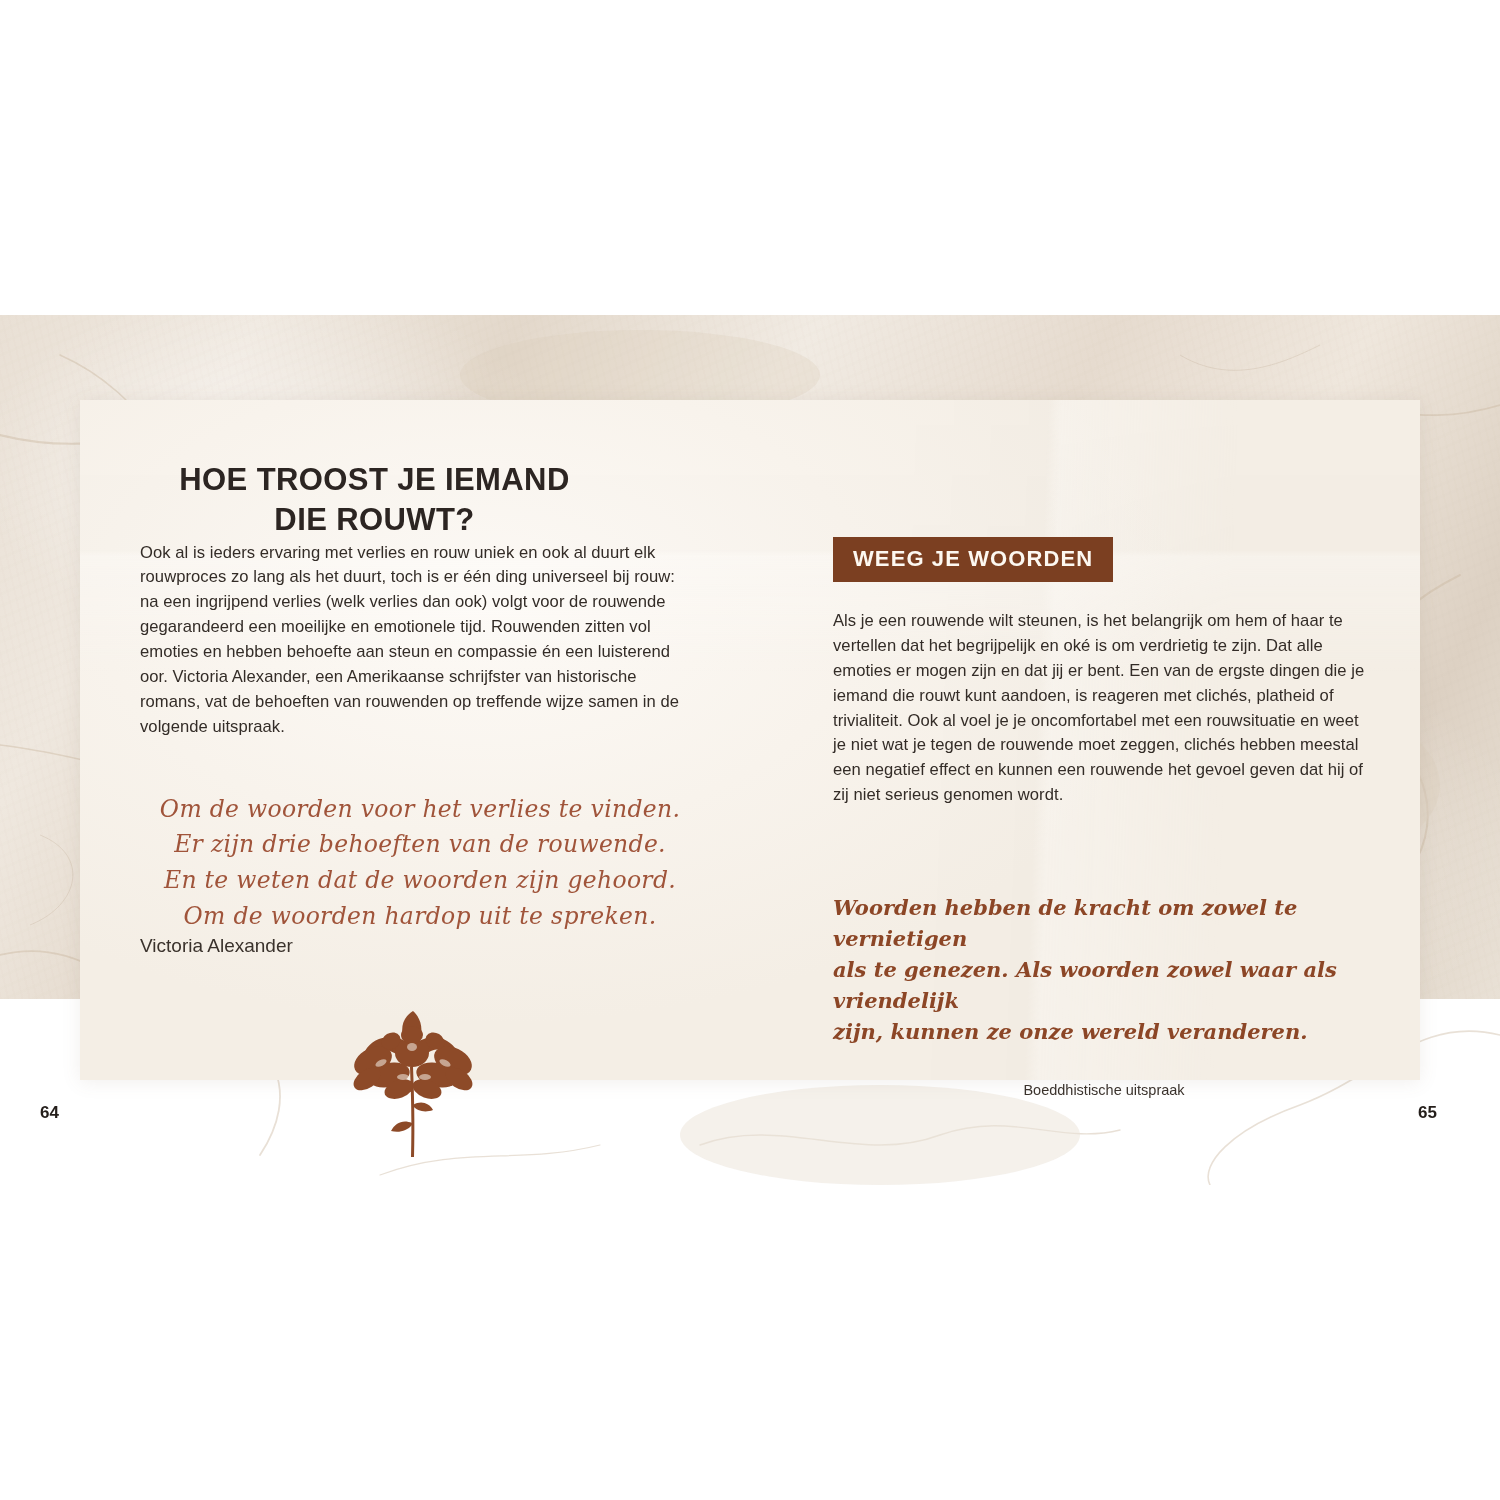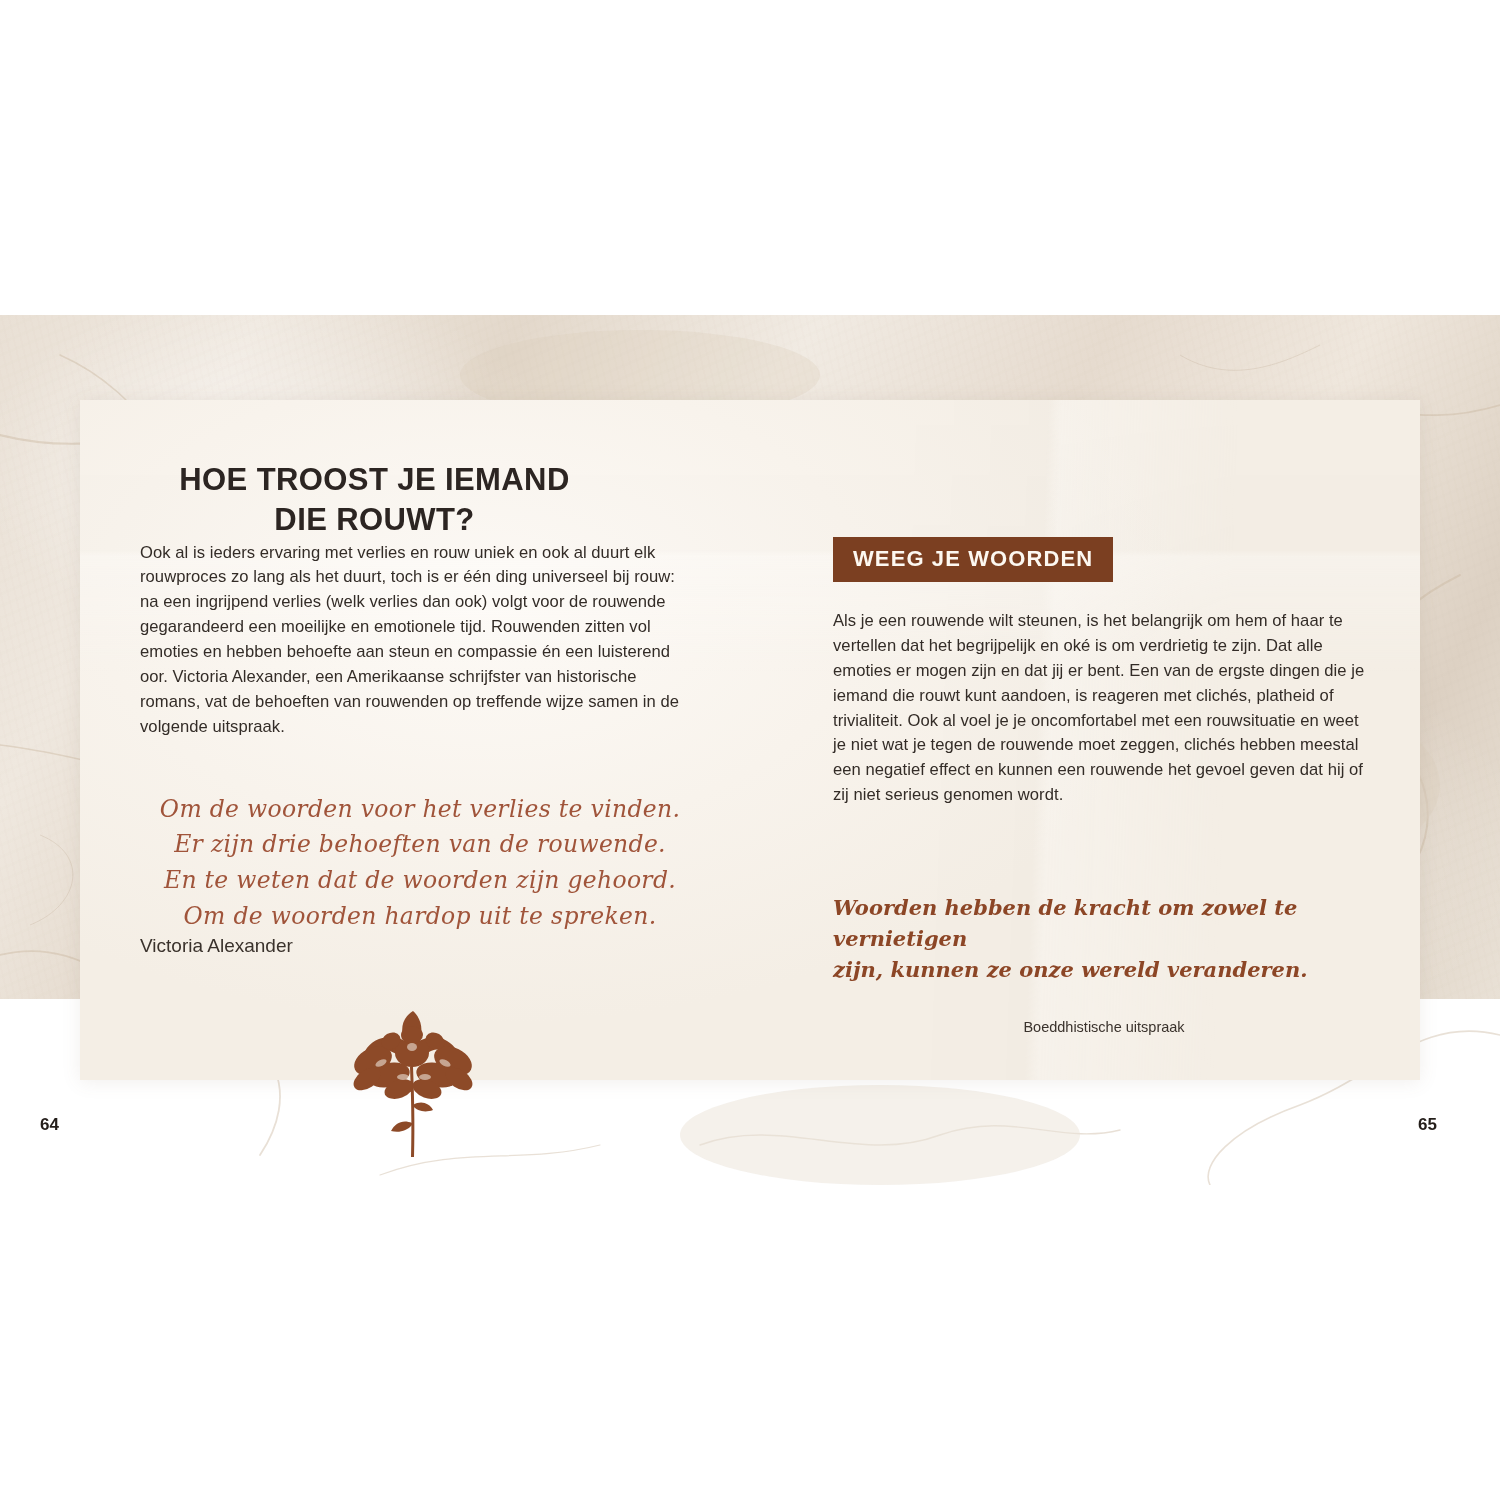--- a/index.html
+++ b/index.html
@@ -172,21 +172,20 @@
     color: #3a322c;
     width: 542px;
   }
 
   
   .folio {
     position: absolute;
     font-size: 17px;
     font-weight: bold;
     color: #241e1a;
-    margin-top: 12px;
   }
   .folio-left  { left: 40px;  top: 788px; }
   .folio-right { left: 1418px; top: 788px; }
 </style>
 </head>
 <body>
 
 <div class="spread">
 
   <svg class="veins" viewBox="0 0 1500 870" preserveAspectRatio="none">
@@ -271,20 +270,21 @@
 
   <div class="col-right">
     <div class="badge-wrap">
       <span class="badge">WEEG JE WOORDEN</span>
     </div>
 
     <p class="body">Als je een rouwende wilt steunen, is het belangrijk om hem of haar te vertellen dat het begrijpelijk en oké is om verdrietig te zijn. Dat alle emoties er mogen zijn en dat jij er bent. Een van de ergste dingen die je iemand die rouwt kunt aandoen, is reageren met clichés, platheid of trivialiteit. Ook al voel je je oncomfortabel met een rouwsituatie en weet je niet wat je tegen de rouwende moet zeggen, clichés hebben meestal een negatief effect en kunnen een rouwende het gevoel geven dat hij of zij niet serieus genomen wordt.</p>
 
     <div class="quote-bold">
       <span class="ln">Woorden hebben de kracht om zowel te vernietigen</span>
+      <span class="ln">als te genezen. Als woorden zowel waar als vriendelijk</span>
       <span class="ln">zijn, kunnen ze onze wereld veranderen.</span>
     </div>
 
     <div class="attrib-right">Boeddhistische uitspraak</div>
   </div>
 
   <div class="folio folio-left">64</div>
   <div class="folio folio-right">65</div>
 
 </div>

